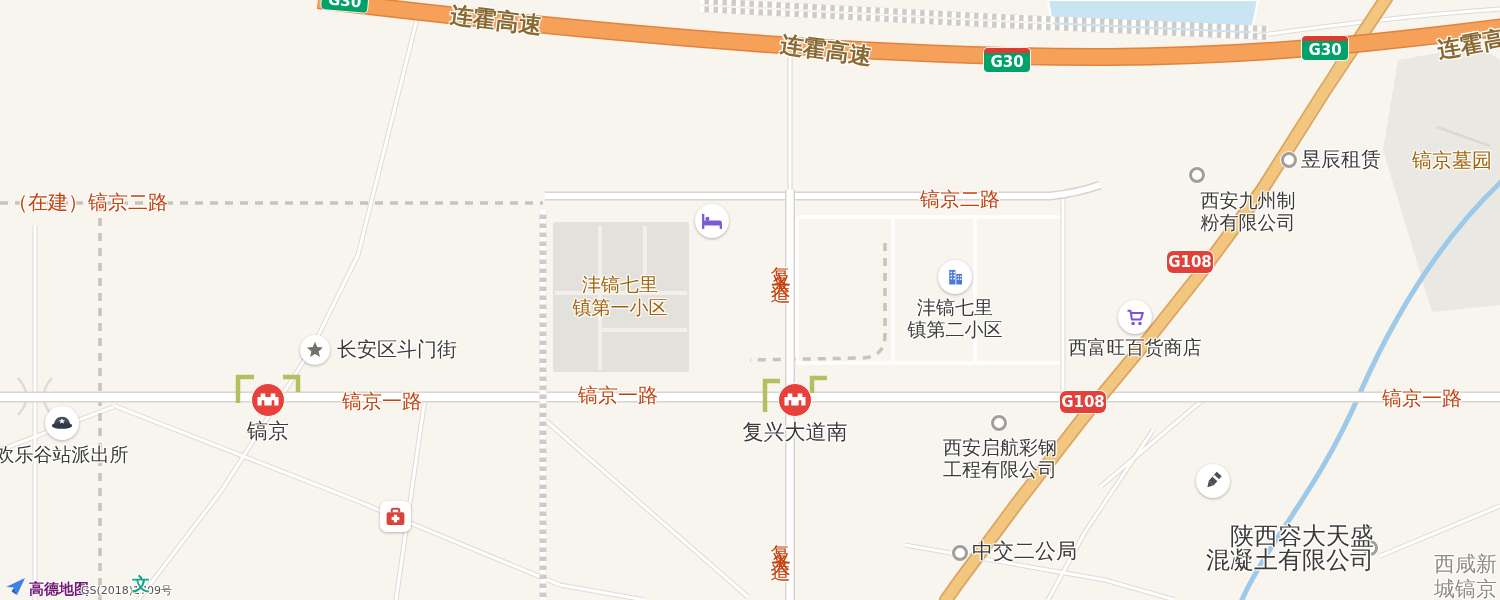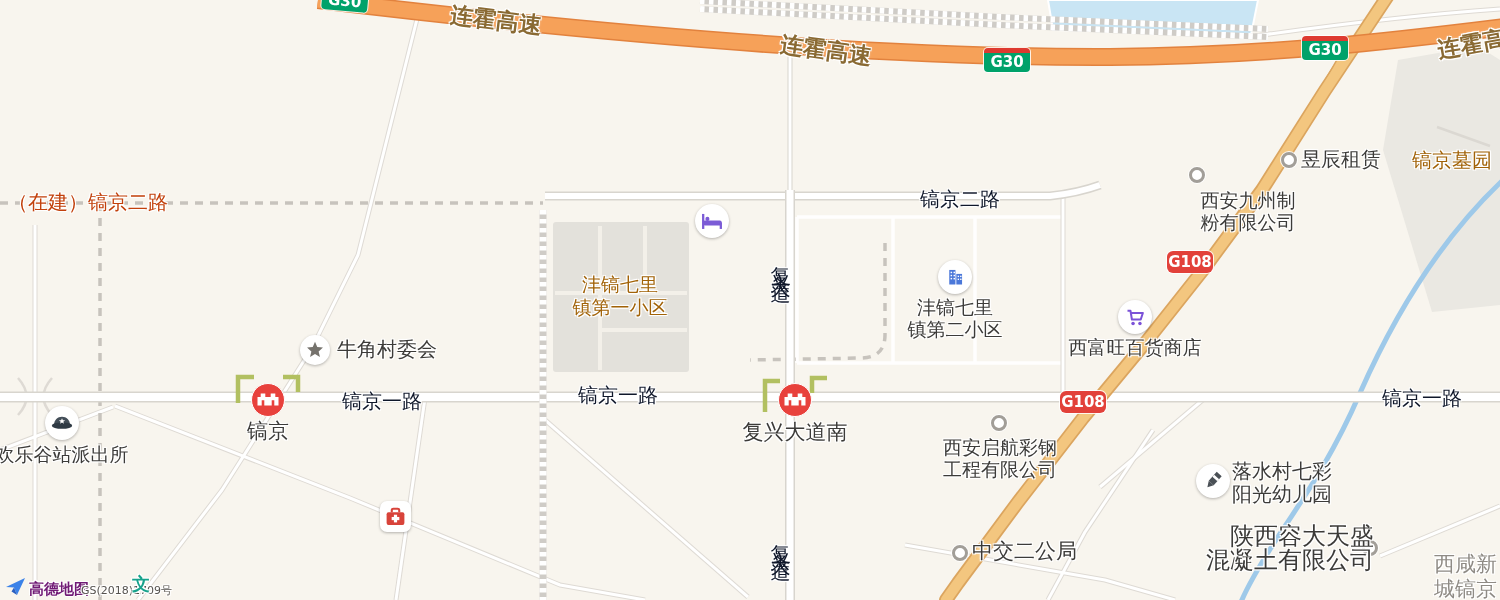--- a/index.html
+++ b/index.html
@@ -7,21 +7,21 @@
     position:relative;width:1500px;height:600px;overflow:hidden;
     background:#F8F5EE;font-family:"DejaVu Sans",sans-serif;
     -webkit-font-smoothing:antialiased;
   }
   .map svg.base{position:absolute;left:0;top:0;}
   .lbl{
     position:absolute;white-space:nowrap;color:#3C3B39;font-size:19px;line-height:21px;
     text-shadow:-1px -1px 0 #FFF,1px -1px 0 #FFF,-1px 1px 0 #FFF,1px 1px 0 #FFF,0 0 3px #FFF;
   }
   .cx{transform:translateX(-50%);text-align:center;}
-  .road-lbl{color:#0f172a;font-size:19px;}
+  .road-lbl{color:#c2410c;font-size:19px;}
   .area-lbl{color:#a16207;}
   .big-area{color:#8F8B85;font-size:21px;line-height:25px;}
   .exp-lbl{color:#8A6A33;font-weight:bold;font-size:23px;}
   .vert{writing-mode:vertical-rl;letter-spacing:6px;}
   .badge{
     position:absolute;width:46px;height:19px;border-radius:6px;color:#fff;font-weight:bold;
     font-size:15px;line-height:19px;text-align:center;font-family:"DejaVu Sans",sans-serif;
     box-shadow:0 0 0 1px rgba(255,255,255,.85);
   }
   .g30{background:#00A26A;border-top:5px solid #DE3A30;border-radius:4px;}
@@ -212,21 +212,21 @@
   <div class="lbl cx area-lbl" style="left:620px;top:273px;line-height:23px;">
     <div>沣镐七里</div>
     <div>镇第一小区</div>
   </div>
 
   <div class="poi-circle" style="left:300px;top:335px;width:30px;height:30px;">
     <svg viewBox="0 0 30 30" width="26" height="26">
       <polygon points="15,5.5 17.6,11.6 24.2,12.2 19.2,16.6 20.7,23.1 15,19.6 9.3,23.1 10.8,16.6 5.8,12.2 12.4,11.6" fill="#75726C"></polygon>
     </svg>
   </div>
-  <div class="lbl" style="left:337px;top:339px;font-size:20px;">牛角村委会</div>
+  <div class="lbl" style="left:337px;top:339px;font-size:20px;">长安区斗门街</div>
 
   <div class="poi-circle" style="left:45px;top:406px;">
     <svg viewBox="0 0 34 34" width="32" height="32">
       <path d="M8.5,19 c0-5.2 3.8-8.7 8.5-8.7 s8.5,3.5 8.5,8.7 z" fill="#434E58"></path>
       <ellipse cx="17" cy="19.8" rx="10.8" ry="3.4" fill="#2F3A44"></ellipse>
       <polygon points="17,12 17.9,14.2 20.3,14.2 18.4,15.6 19.1,17.9 17,16.5 14.9,17.9 15.6,15.6 13.7,14.2 16.1,14.2" fill="#fff"></polygon>
     </svg>
   </div>
   <div class="lbl cx" style="left:62px;top:444px;">欢乐谷站派出所</div>
 
@@ -268,24 +268,20 @@
 
   <div class="poi-circle" style="left:1196px;top:464px;">
     <svg viewBox="0 0 34 34" width="30" height="30">
       <g transform="rotate(42 17 17)">
         <rect x="13.2" y="6.5" width="7.6" height="13.5" fill="#4A5056"></rect>
         <rect x="13.2" y="10.8" width="7.6" height="3" fill="#fff"></rect>
         <polygon points="13.2,20 20.8,20 17,26.5" fill="#4A5056"></polygon>
       </g>
     </svg>
   </div>
-  <div class="lbl" style="left:1232px;top:460px;font-size:20px;line-height:23px;">
-    <div>落水村七彩</div>
-    <div>阳光幼儿园</div>
-  </div>
 
   <div class="dot" style="left:1362px;top:540px;"></div>
   <div class="lbl cx" style="left:1290px;top:524px;font-size:24px;line-height:24px;text-align:right;">
     <div>陕西容大天盛</div>
     <div>混凝土有限公司</div>
   </div>
 
   <div class="lbl area-lbl" style="left:1412px;top:150px;font-size:20px;">镐京墓园</div>
 
   <div class="lbl big-area" style="left:1434px;top:552px;">

